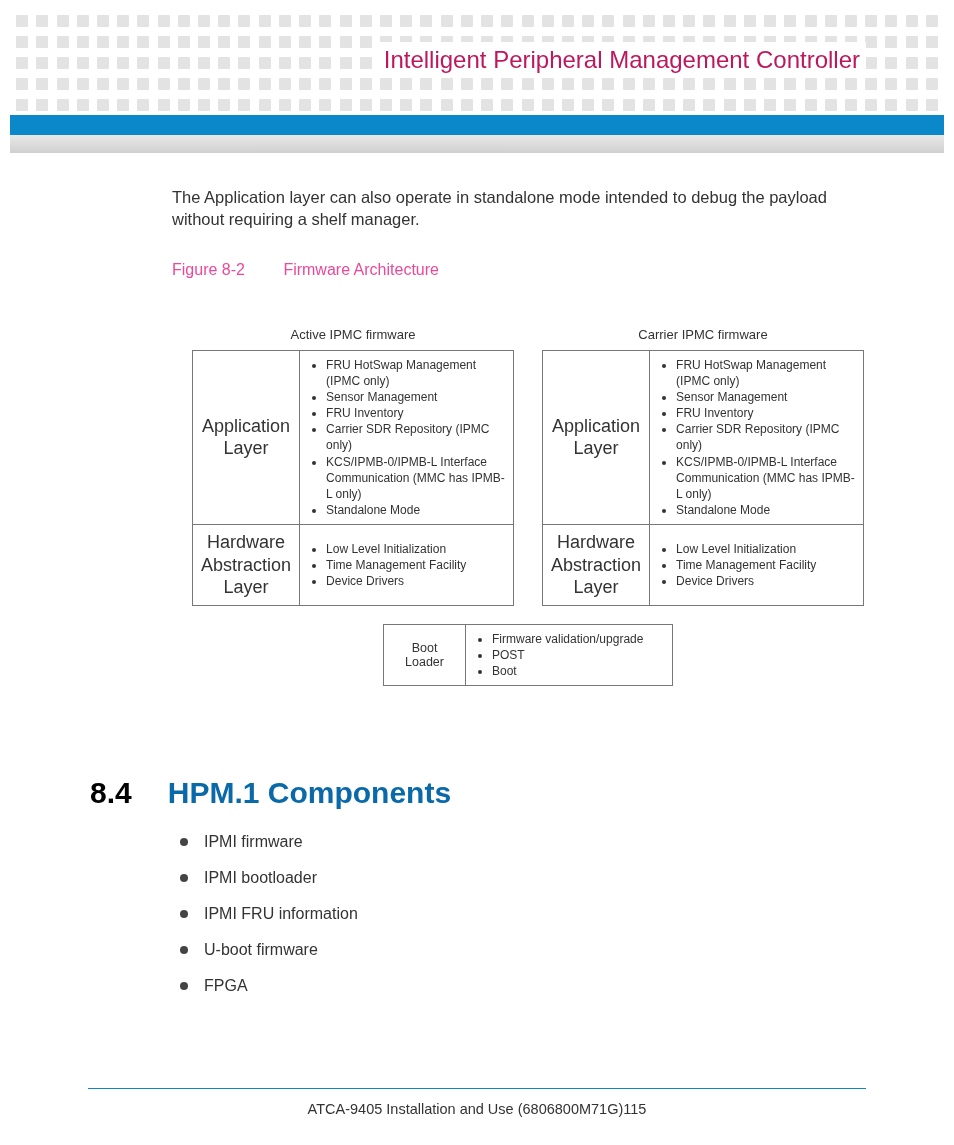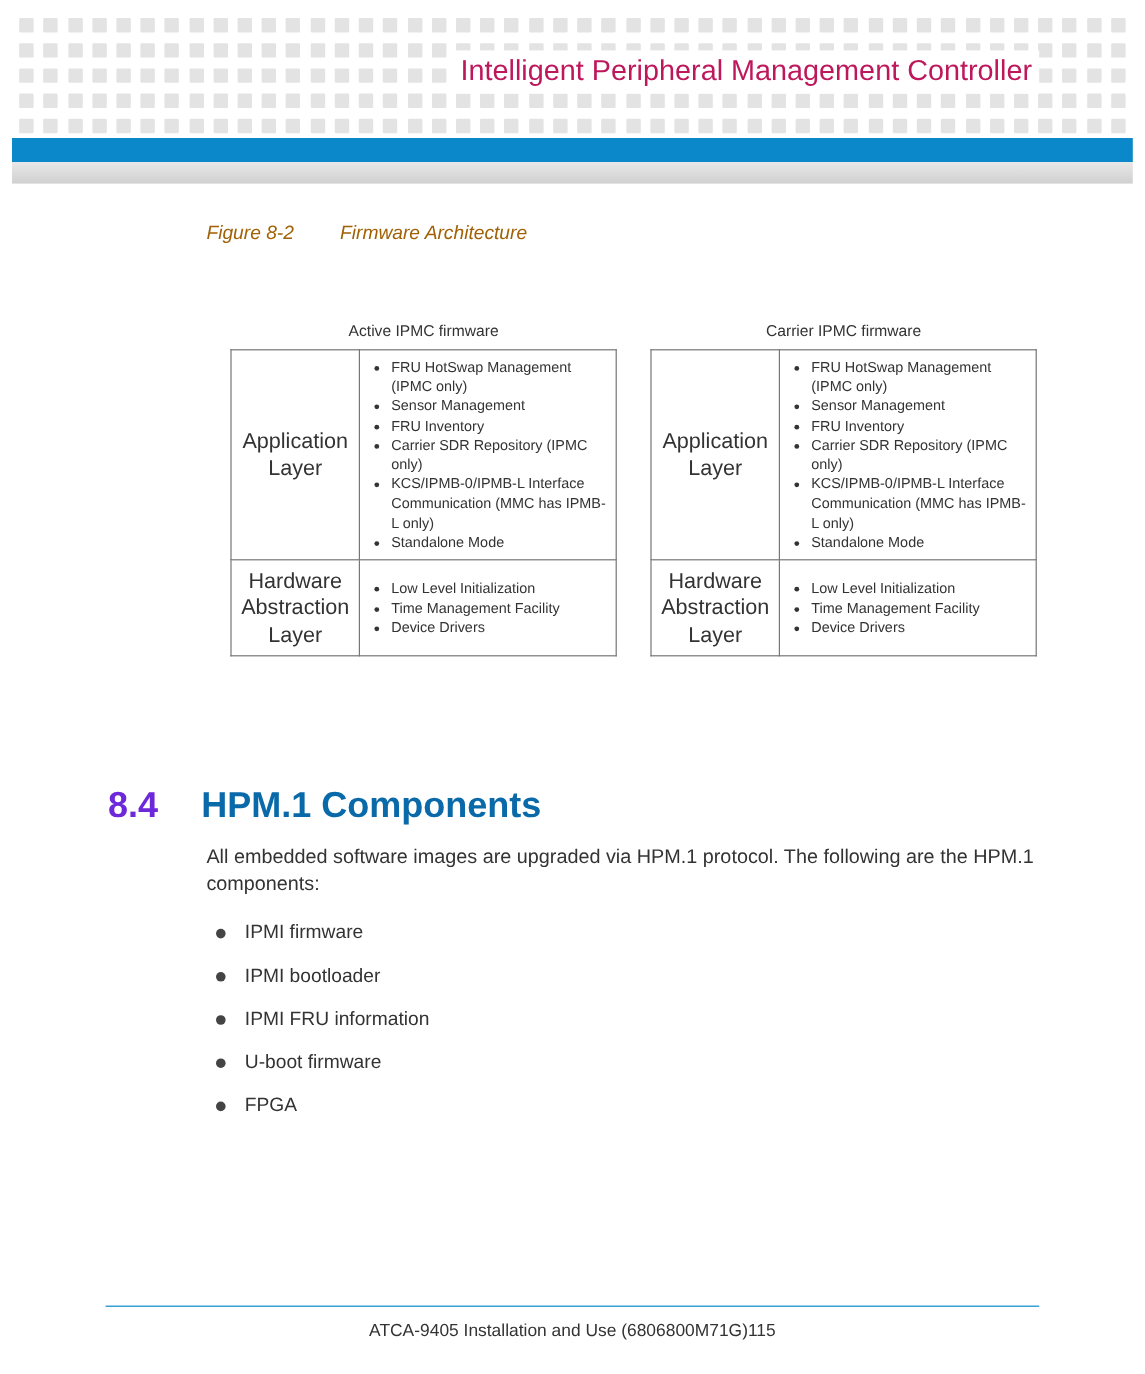--- a/index.html
+++ b/index.html
@@ -57,24 +57,23 @@
       left: 172px;
       right: 90px;
     }
     .body-p {
       font-size: 16.5px;
       color: #333;
       line-height: 1.35;
       margin-bottom: 30px;
     }
     .fig-caption {
-      color: #a16207;
-      font-style: italic;
+      color: #ec4899;
       font-size: 16px;
-      margin-bottom: 64px;
+      margin-bottom: 48px;
     }
     .fig-caption .num { margin-right: 34px; }
     .diagram {
       font-family: Arial, sans-serif;
       font-size: 12.5px;
       color: #333;
       margin-left: 20px;
       margin-bottom: 90px;
     }
     .fw-row { display: flex; gap: 28px; }
@@ -86,21 +85,21 @@
     table.fw ul { list-style: disc; padding-left: 18px; }
     table.fw li { font-size: 12px; line-height: 1.35; }
     .boot-wrap { margin-top: 18px; display: flex; justify-content: center; }
     table.boot { border-collapse: collapse; width: 290px; }
     table.boot td { border: 1px solid #777; padding: 6px 8px; vertical-align: middle; }
     table.boot td.label { width: 82px; text-align: center; font-size: 12.5px; }
     table.boot td.hw { height: 30px; }
     table.boot ul { list-style: disc; padding-left: 18px; }
     table.boot li { font-size: 12px; line-height: 1.35; }
     .section-heading { display: flex; align-items: baseline; gap: 36px; margin-left: -82px; margin-bottom: 14px; }
-    .section-num { color: #6d28d9; font-size: 30px; font-weight: 700; }
+    .section-num { color: #000000; font-size: 30px; font-weight: 700; }
     .section-title { color: #0a6aa9; font-size: 30px; font-weight: 700; }
     .bullets { margin-top: 12px; }
     .bullet-row { display: flex; align-items: center; gap: 16px; padding: 9px 0 9px 8px; font-size: 16px; }
     .bullet-dot { width: 8px; height: 8px; background: #444; border-radius: 50%; flex-shrink: 0; }
     .footer-rule { position: absolute; left: 88px; right: 88px; bottom: 56px; height: 1px; background: #0a88c9; }
     .footer { position: absolute; left: 88px; right: 88px; bottom: 28px; display: flex; justify-content: center; font-size: 14.5px; color: #333; }
   </style>
 </head>
 <body>
 
@@ -337,20 +336,21 @@
     <div class="dot"></div>
   </div>
 
 <div class="header-title">Intelligent Peripheral Management Controller</div>
 
 <div class="blue-bar"></div>
 <div class="gray-bar"></div>
 
 <div class="content">
 
+  <p class="body-p">The Application layer can also operate in standalone mode intended to debug the payload without requiring a shelf manager.</p>
 
   <p class="fig-caption">
     <span class="num">Figure 8-2</span>
     <span>Firmware Architecture</span>
   </p>
 
   <div class="diagram">
     <div class="fw-row">
 
       <div class="fw-block">
@@ -412,31 +412,40 @@
             </td>
           </tr>
         </tbody>
           </table>
       </div>
     </div>
 
     <div class="boot-wrap">
       <table class="boot">
         <tbody>
+            <tr>
+          <td class="label">Boot Loader</td>
+          <td>
+            <ul>
+                  <li>Firmware validation/upgrade</li>
+                  <li>POST</li>
+                  <li>Boot</li>
+                </ul>
+          </td>
+        </tr>
       </tbody>
         </table>
     </div>
   </div>
 
   <div class="section-heading">
     <span class="section-num">8.4</span>
     <span class="section-title">HPM.1 Components</span>
   </div>
 
-  <p class="body-p" style="margin-bottom:10px">All embedded software images are upgraded via HPM.1 protocol. The following are the HPM.1 components:</p>
 
   <div class="bullets">
     <div class="bullet-row">
         <span class="bullet-dot"></span>
         <span>IPMI firmware</span>
       </div>
     <div class="bullet-row">
         <span class="bullet-dot"></span>
         <span>IPMI bootloader</span>
       </div>

